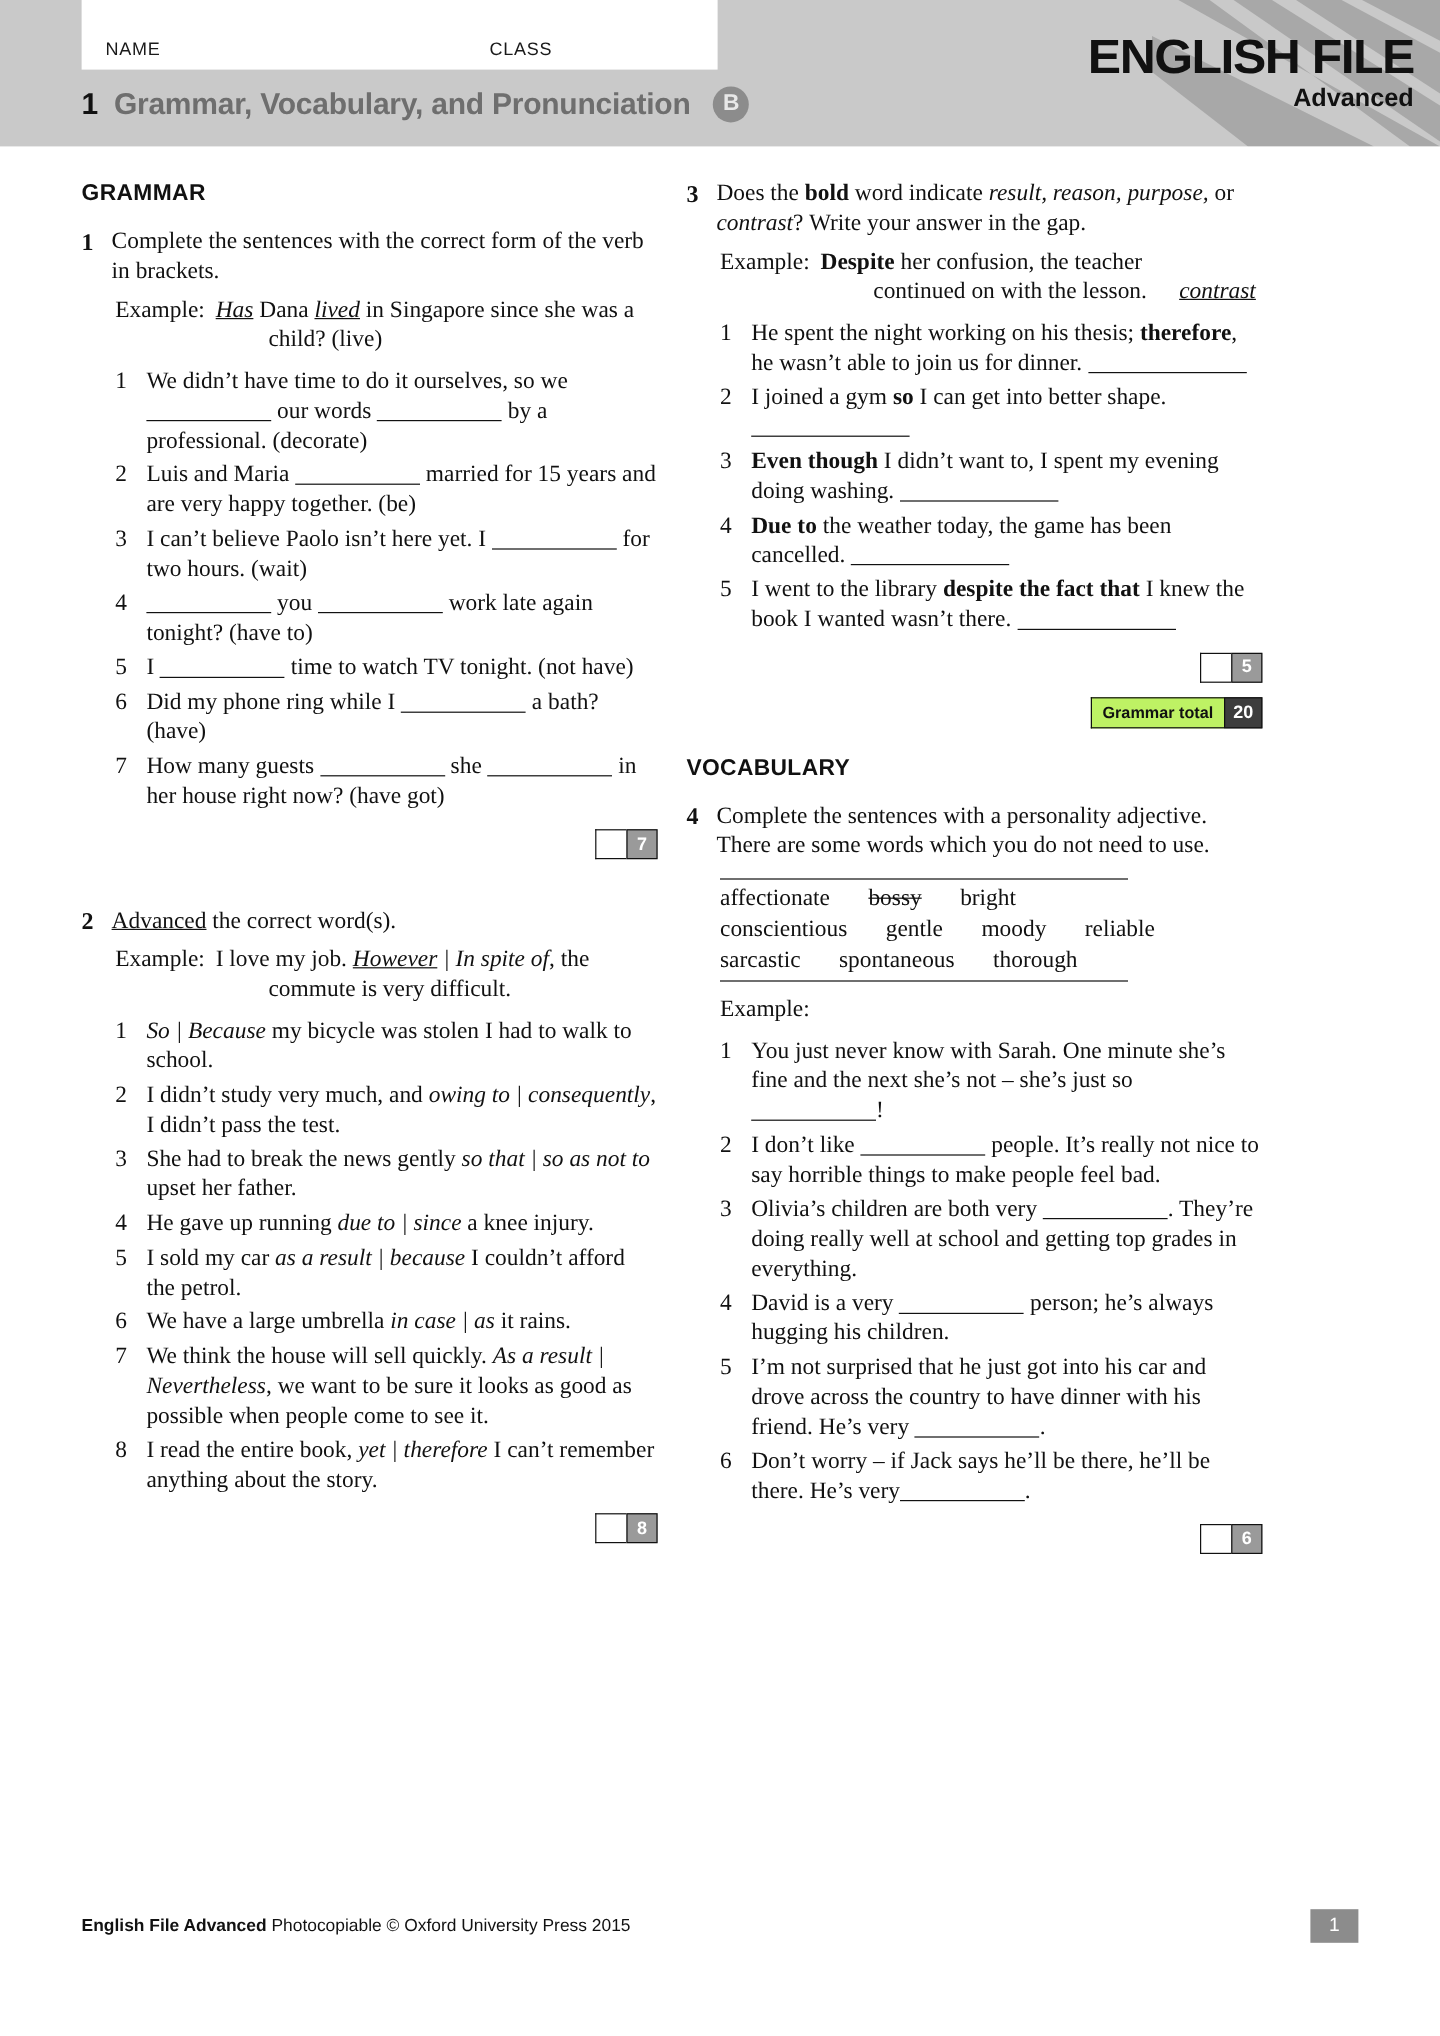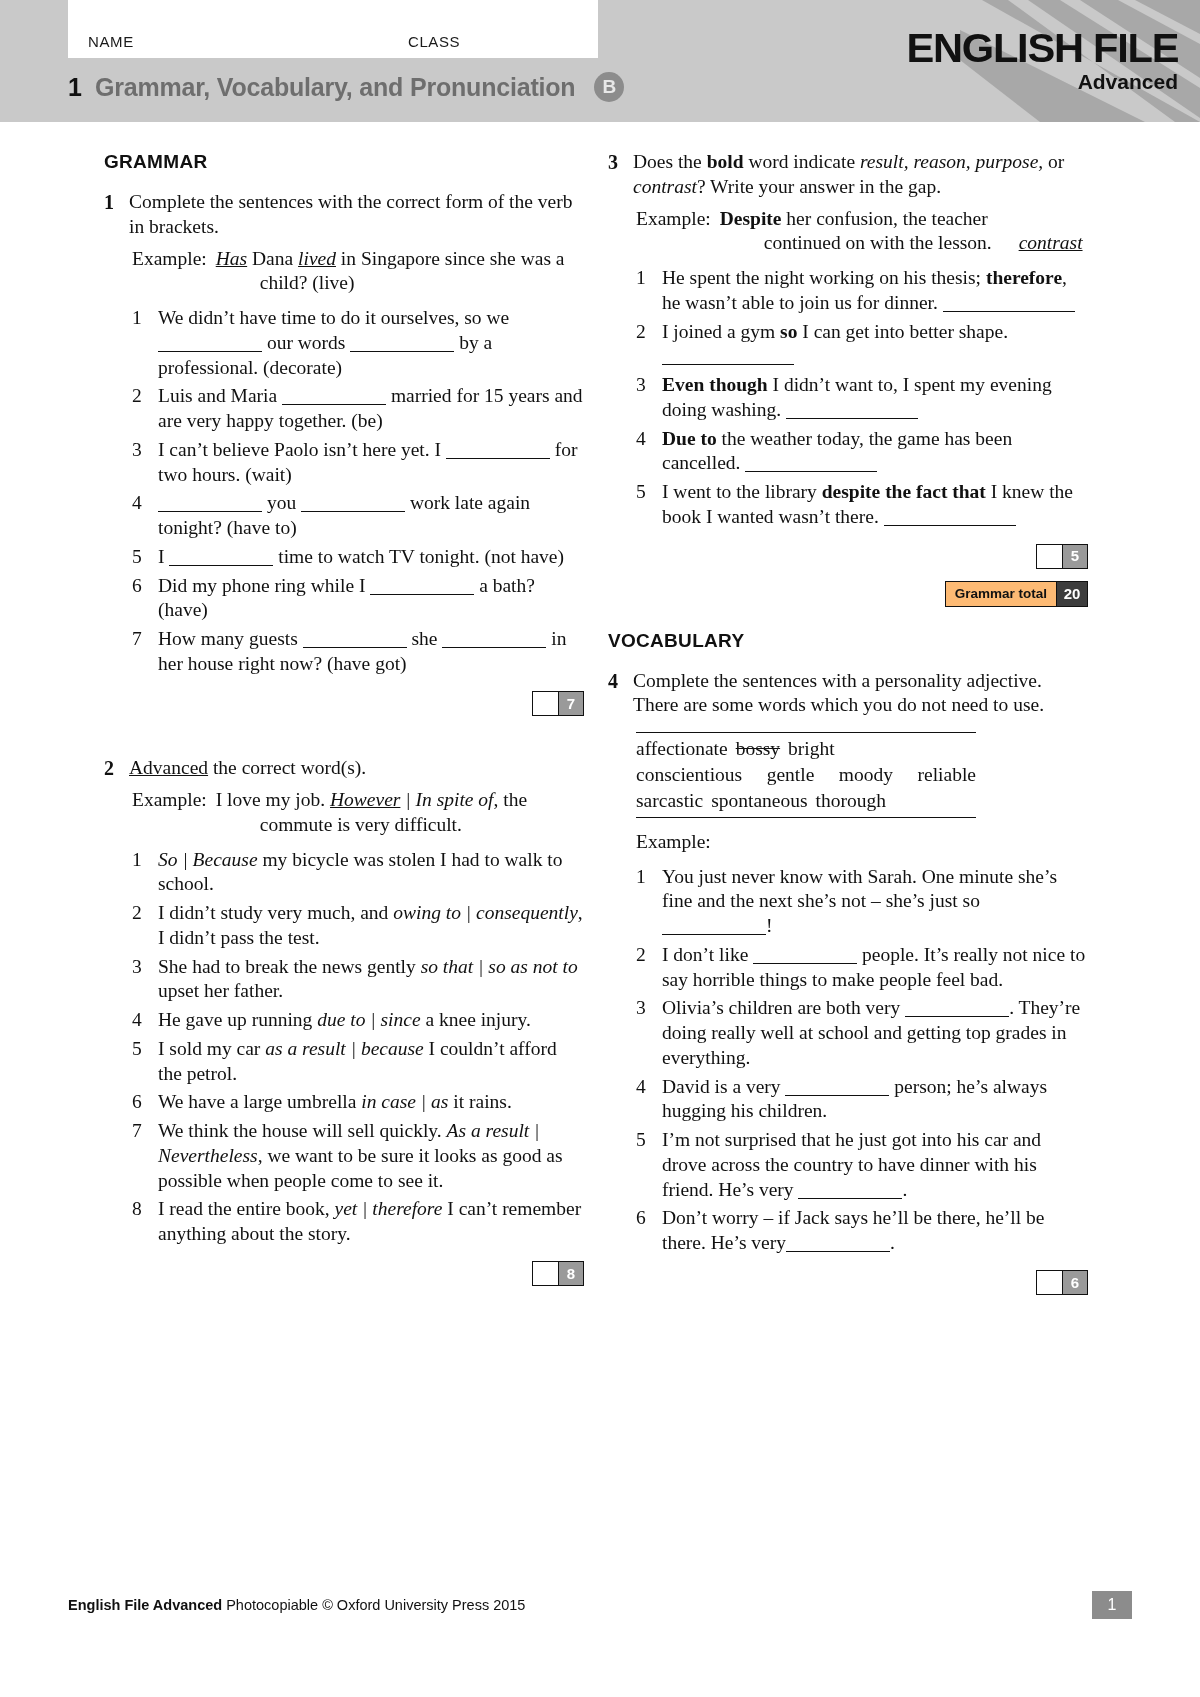--- a/index.html
+++ b/index.html
@@ -56,21 +56,21 @@
     font-size:40px; font-weight:bold; color:#111;
     letter-spacing:-1.2px; line-height:1; transform:scaleX(1.04); transform-origin:right center;
   }
   .brand-sub {
     font-size:21px; font-weight:bold; color:#111; line-height:1.1; margin-top:2px;
   }
 
   
   .col {
     position:absolute; top:150px; width:480px;
-    font-size:19.5px; line-height:1.27;margin-left:36px;
+    font-size:19.5px; line-height:1.27;
   }
   .col-left { left:68px; }
   .col-right { left:572px; }
 
   .sec-head {
     font-family:"Liberation Sans", sans-serif;
     font-weight:bold; font-size:19px; letter-spacing:0.3px;
     color:#111; margin:0 0 16px 0;
   }
 
@@ -111,37 +111,37 @@
   .score .gray {
     width:26px; height:25px; border:1.6px solid #111; background:#9a9a9a;
     color:#fff; font-family:"Liberation Sans", sans-serif; font-weight:bold; font-size:15px;
     display:flex; align-items:center; justify-content:center;
   }
 
   .total {
     display:flex; justify-content:flex-end; margin-top:12px;
   }
   .total .lbl {
-    height:26px; border:1.6px solid #111; border-right:none; background:#fdba74;
+    height:26px; border:1.6px solid #111; border-right:none; background:#bef264;
     font-family:"Liberation Sans", sans-serif; font-weight:bold; font-size:13.5px;
     display:flex; align-items:center; padding:0 9px; color:#111;
   }
   .total .val {
     min-width:32px; height:26px; border:1.6px solid #111; background:#3d3d3d;
     color:#fff; font-family:"Liberation Sans", sans-serif; font-weight:bold; font-size:15px;
     display:flex; align-items:center; justify-content:center; padding:0 4px;
   }
 
   .wordbank {
     margin:14px 0 12px 28px; width:340px;
     border-top:1.3px solid #111; border-bottom:1.3px solid #111;
     padding:3px 0 3px 0;
     line-height:1.33;
   }
-  .wordbank .row { display:flex; gap:8px; }
+  .wordbank .row { display:flex; gap:32px; }
   .wordbank .row.spread { justify-content:space-between; }
 
   
   .footer {
     position:absolute; left:68px; bottom:78px; width:1064px;
     display:flex; align-items:center; justify-content:space-between;
   }
   .footer-text {
     font-family:"Liberation Sans", sans-serif; font-size:14.5px; color:#111;
   }

